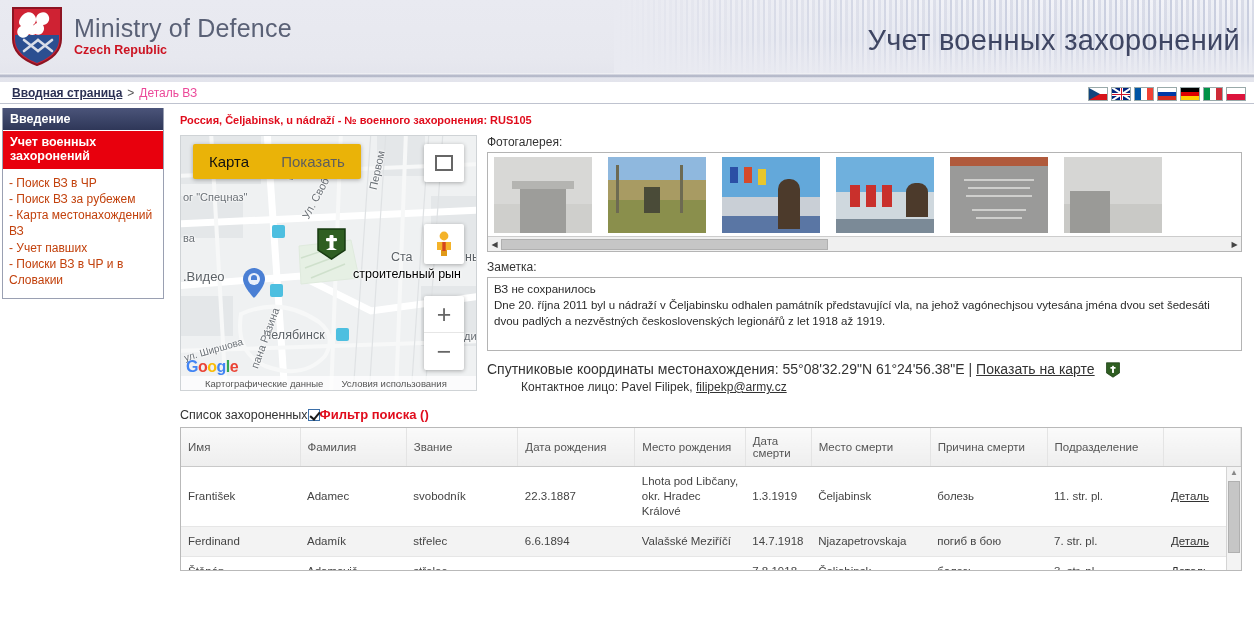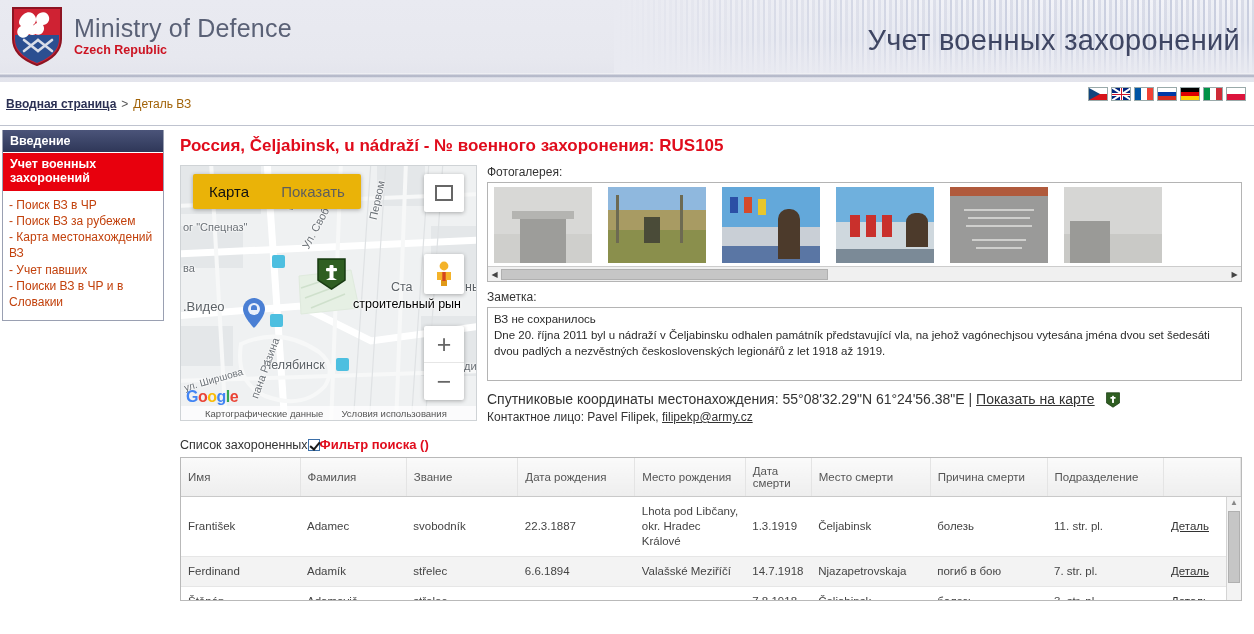--- a/index.html
+++ b/index.html
@@ -46,27 +46,27 @@
     font-size:12.5px; color:#cc1322; font-weight:bold; margin-top:2px;
   }
   .hdr-title {
     position:absolute; right:14px; top:24px;
     font-size:29px; color:#3f4663; letter-spacing:.3px;
     white-space:nowrap;
   }
 
   
   .crumbbar {
-    height:44px; background:#fff; position:relative;
-    display:flex; align-items:center; padding-left:6px;
+    height:22px; background:#fff; position:relative;
+    display:flex; align-items:center; padding-left:12px;
     border-bottom:1px solid #bfc3cf;
   }
   .crumb-home { font-size:12px; font-weight:bold; color:#2c3154; }
   .crumb-sep  { font-size:12px; color:#555; margin:0 5px; }
-  .crumb-cur  { font-size:12px; color:#a16207; }
+  .crumb-cur  { font-size:12px; color:#ec4899; }
   .flags { position:absolute; right:8px; top:5px; display:flex; gap:3px; }
   .flag { width:20px; height:14px; border:1px solid #9aa; display:block; }
 
   
   .wrap { display:flex; height:526px; }
 
   
   .sidebar { width:168px; flex:0 0 168px; padding:4px 4px 0 2px; }
   .side-box { border:1px solid #9aa0b2; border-top:none; background:#fff; }
   .side-head {
@@ -80,21 +80,21 @@
   }
   .side-links { padding:6px 4px 10px 4px; }
   .side-link {
     display:block; color:#c2410c; font-size:12px; line-height:1.35;
     text-decoration:none; padding:0 2px;
   }
 
   
   .main { flex:1; padding:10px 12px 0 12px; position:relative; min-width:0; }
   .page-title {
-    color:#e00c1c; font-weight:bold; font-size:17px; margin-bottom:9px;
+    color:#e00c1c; font-weight:bold; font-size:11px; margin-bottom:9px;
     white-space:nowrap;
   }
 
   .row-top { display:flex; gap:10px; align-items:flex-start; }
 
   
   .map {
     position:relative; width:297px; height:256px; flex:0 0 297px;
     background:#eceef0; border:1px solid #cfd3d6; overflow:hidden;
   }
@@ -188,21 +188,21 @@
   }
 
   .note-label { margin-top:8px; }
   .note-area {
     width:100%; height:74px; border:1px solid #b4b4b4; background:#fff;
     padding:4px 6px; font-family:"Liberation Sans", sans-serif; font-size:11.5px;
     color:#2a2a2a; line-height:1.38; resize:none; overflow:hidden;
   }
   .coord-line { margin-top:7px; font-size:14px; color:#333; position:relative; }
   .coord-line a { color:#333; }
-  .contact-line { margin-top:2px; font-size:12px; color:#333; }
+  .contact-line { margin-top:2px; font-size:12px; color:#333;margin-left:34px; }
   .contact-line a { color:#333; }
   .mini-grave {
     display:inline-block; vertical-align:-4px; margin-left:7px;
     width:14px; height:16px;
   }
 
   
   .list-head { margin-top:13px; display:flex; align-items:center; }
   .list-title { font-size:12.5px; color:#333; }
   .cb {

